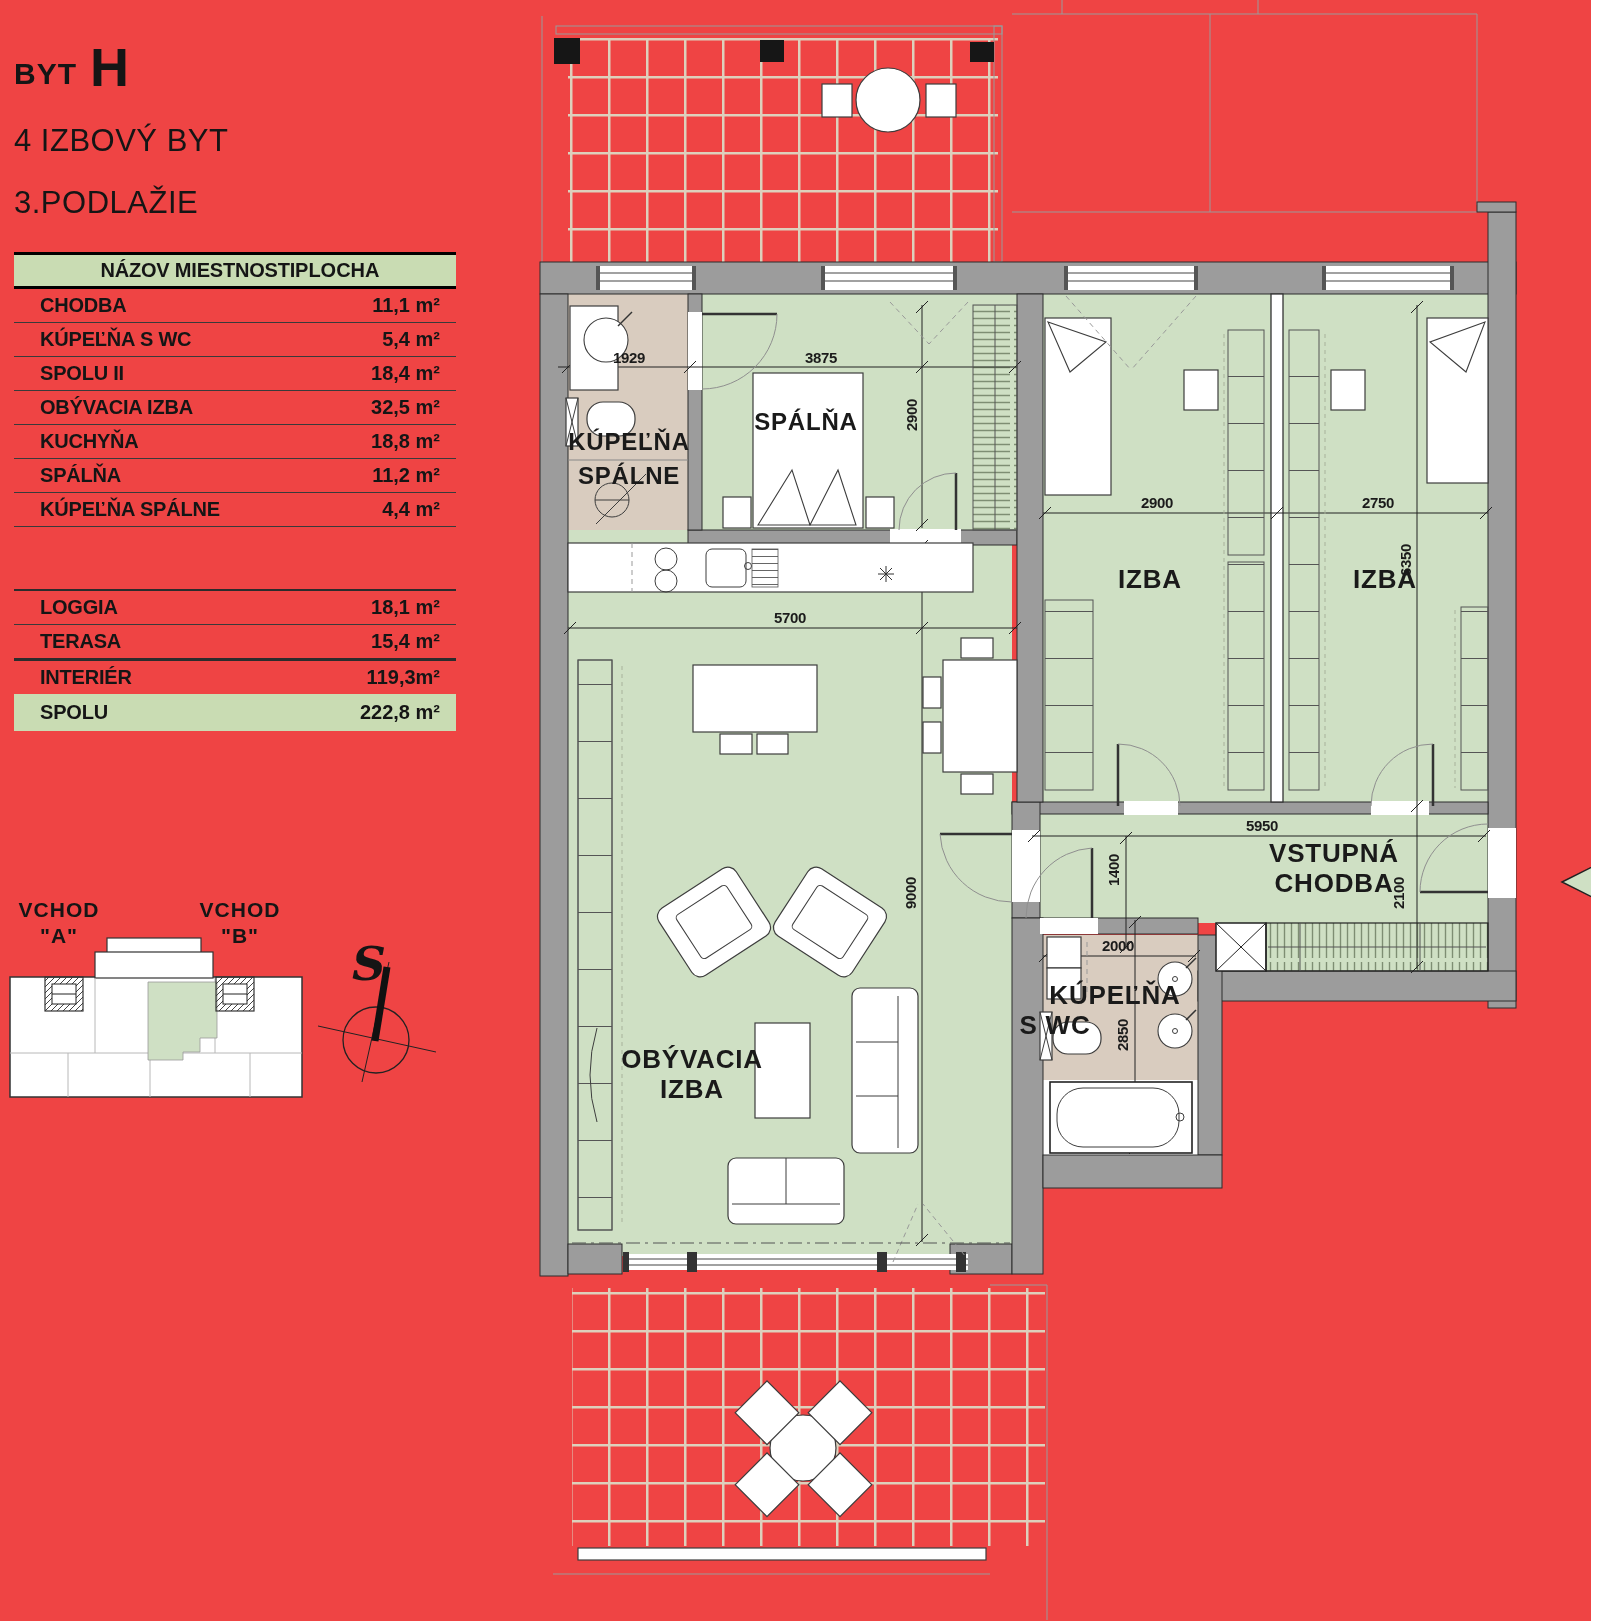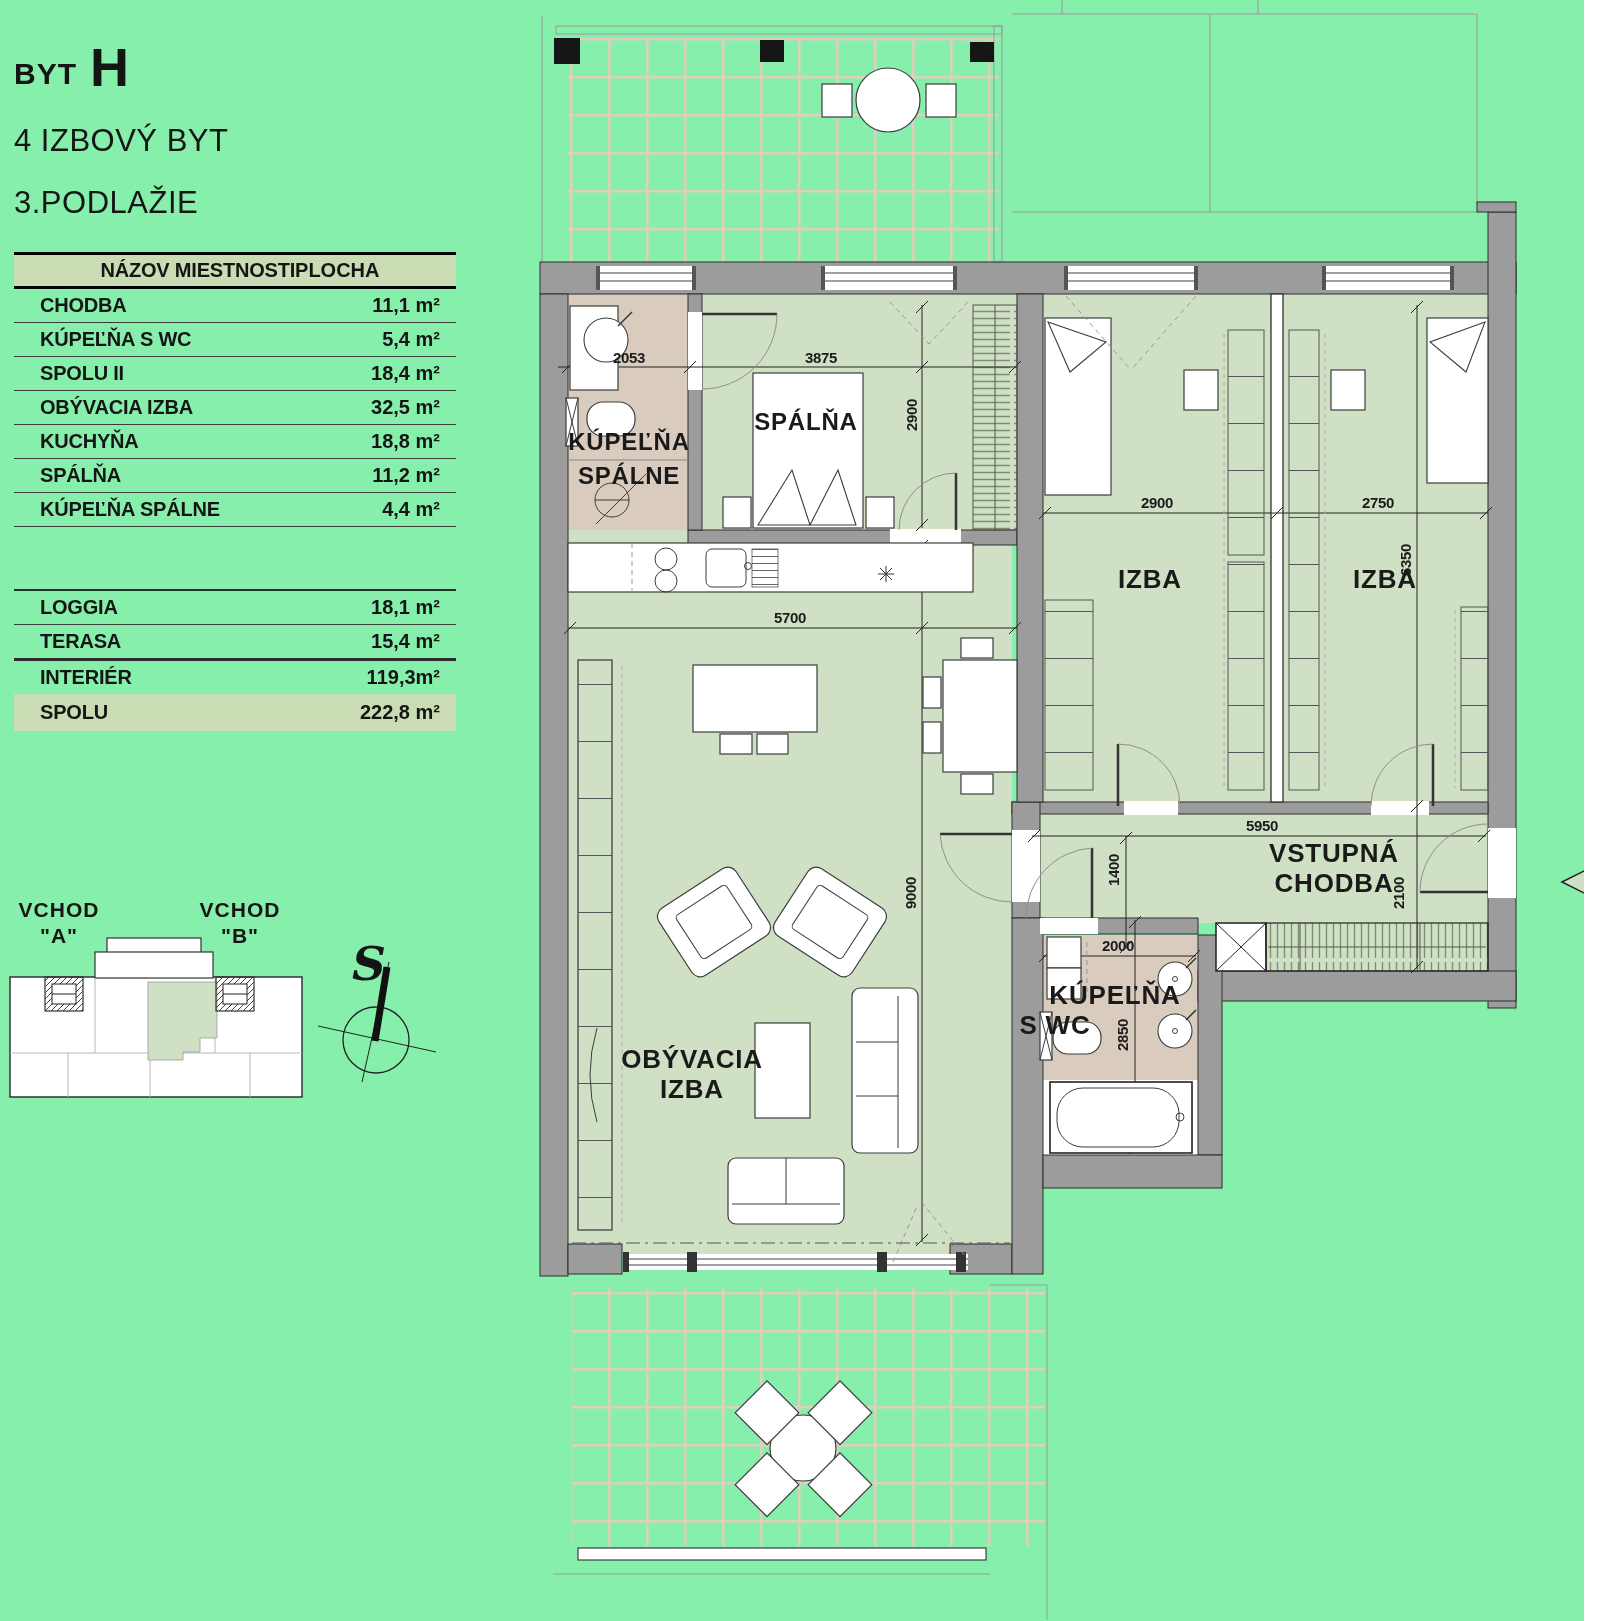--- a/index.html
+++ b/index.html
@@ -1,17 +1,17 @@
 <!DOCTYPE html>
 <html><head>
 <meta charset="utf-8">
 <style>
   html,body{margin:0;padding:0;background:#fff}
-  #page{position:relative;width:1584px;height:1621px;background:#86efac;overflow:hidden;
-        font-family:"Liberation Sans",sans-serif;color:#151515;
+  #page{position:relative;width:1584px;height:1621px;background:#ef4444;overflow:hidden;
+        font-family:"Liberation Sans",sans-serif;color:#151515;padding-left:7px;
         --room-green:#cfe0c4;--bath-tan:#d9ccbf;--wall-gray:#9c9c9c;--accent-green:#c9dcb3;--tile-line:#ddd0bc;}
   #plan-svg{position:absolute;left:0;top:0}
 
   
   #title-block{position:absolute;left:14px;top:40px;line-height:1}
   #title-line1{display:flex;align-items:flex-end;gap:13px}
   #byt-prefix{font-size:30px;font-weight:bold;padding-bottom:5px;letter-spacing:1px}
   #unit-letter{font-size:54px;font-weight:bold}
   .title-sub{font-size:31px;font-weight:normal;margin-top:31px;letter-spacing:0.5px}
 
@@ -430,21 +430,21 @@
   <div class="rlabel" style="left:1385px;top:564px;font-size:26px">IZBA</div>
   <div class="rlabel" style="left:629px;top:428px;font-size:24px">KÚPEĽŇA</div>
   <div class="rlabel" style="left:629px;top:462px;font-size:24px">SPÁLNE</div>
   <div class="rlabel" style="left:692px;top:1044px;font-size:26px">OBÝVACIA</div>
   <div class="rlabel" style="left:692px;top:1074px;font-size:26px">IZBA</div>
   <div class="rlabel" style="left:1334px;top:838px;font-size:26px">VSTUPNÁ</div>
   <div class="rlabel" style="left:1334px;top:868px;font-size:26px">CHODBA</div>
   <div class="rlabel" style="left:1115px;top:980px;font-size:26px">KÚPEĽŇA</div>
   <div class="rlabel" style="left:1055px;top:1010px;font-size:26px">S WC</div>
 
-  <div class="dim" style="left:629px;top:349px">2053</div>
+  <div class="dim" style="left:629px;top:349px">1929</div>
   <div class="dim" style="left:821px;top:349px">3875</div>
   <div class="dim v" style="left:911px;top:415px">2900</div>
   <div class="dim" style="left:1157px;top:494px">2900</div>
   <div class="dim" style="left:1378px;top:494px">2750</div>
   <div class="dim v" style="left:1405px;top:560px">6350</div>
   <div class="dim" style="left:790px;top:609px">5700</div>
   <div class="dim v" style="left:910px;top:893px">9000</div>
   <div class="dim" style="left:1262px;top:817px">5950</div>
   <div class="dim v" style="left:1113px;top:870px">1400</div>
   <div class="dim v" style="left:1398px;top:893px">2100</div>

